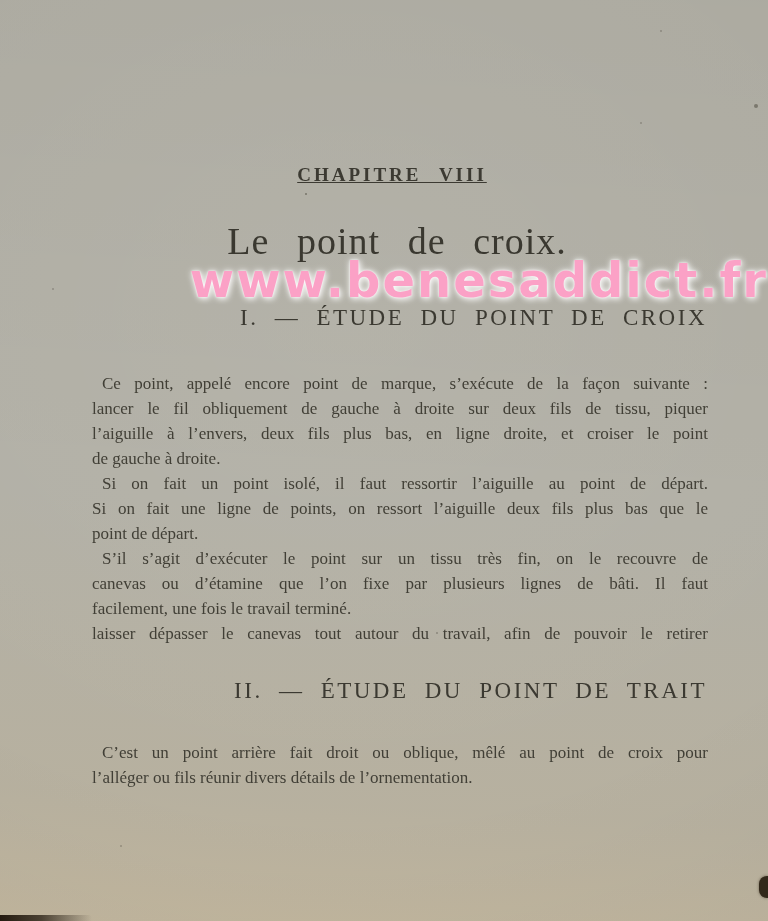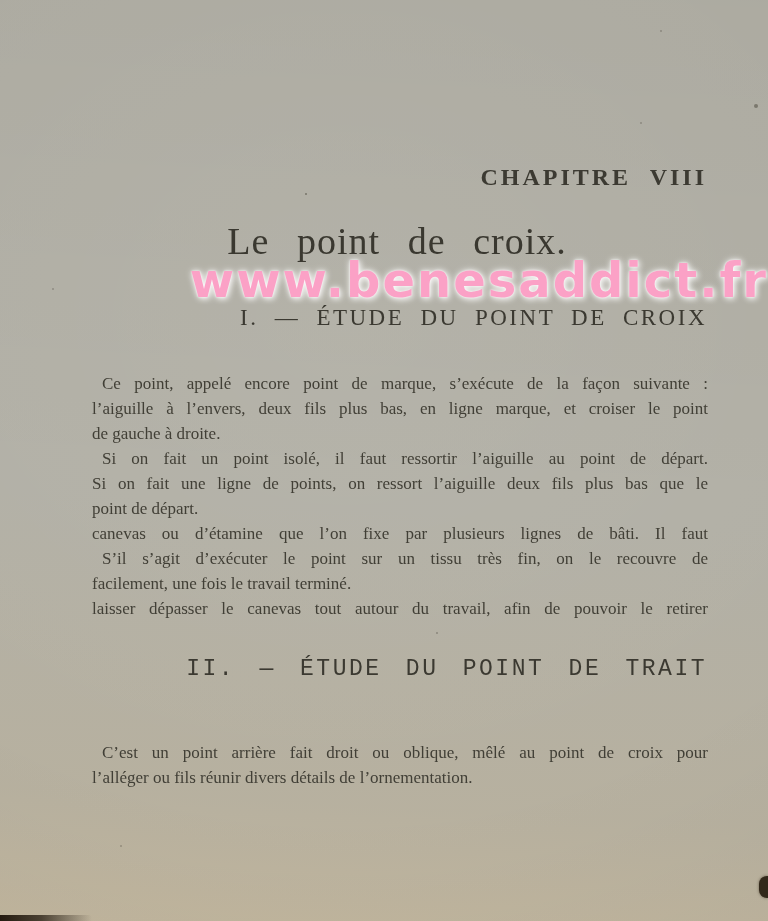--- a/index.html
+++ b/index.html
@@ -12,24 +12,25 @@
     background-image:
       radial-gradient(140% 95% at 45% 35%, rgba(255,255,255,0.05) 0%, rgba(0,0,0,0.00) 55%, rgba(0,0,0,0.045) 100%),
       linear-gradient(183deg, rgba(0,0,0,0.03) 0%, rgba(0,0,0,0.00) 55%, rgba(196,178,142,0.28) 86%, rgba(205,186,150,0.55) 100%);
     font-family:"Liberation Serif","DejaVu Serif",serif;
     color:#403e36;
   }
 
   
   .chapter {
     position:absolute; top:164px; left:77px; width:630px;
-    text-align:right;
-    font-size:24px; font-weight:bold;
+    text-align:center;
+    font-size:19px; font-weight:bold;
     letter-spacing:3px; word-spacing:10px;
     color:#3c3a32;
+    text-decoration:underline;
   }
   .booktitle {
     position:absolute; top:219px; left:77px; width:640px;
     text-align:center;
     font-size:38px; font-weight:normal;
     letter-spacing:1px; word-spacing:0.45em;
     color:#3a3830;
   }
   .watermark {
     position:absolute; top:252px; left:0; width:768px;
@@ -46,21 +47,21 @@
     white-space:nowrap;
   }
   .section-heading {
     position:absolute; left:77px; width:630px;
     text-align:right;
     font-size:23px; font-weight:normal;
     letter-spacing:2.5px; word-spacing:8px;
     color:#3b3931;
   }
   .section-heading.h1 { top:305px; }
-  .section-heading.h2 { top:656px;font-family:Liberation Mono, monospace; }
+  .section-heading.h2 { top:678px; }
 
   
   .bodytext {
     position:absolute; left:77px; width:616px;
     font-size:17px; line-height:25px;
     color:#413f36;
     margin-left:15px;
   }
   .bodytext.b1 { top:371px; }
   .bodytext.b2 { top:740px; }
@@ -102,31 +103,32 @@
 
   <div class="booktitle">Le point de croix.</div>
 
   <div class="watermark">www.benesaddict.fr</div>
 
   <div class="section-heading h1">I. — ÉTUDE DU POINT DE CROIX</div>
 
   <div class="bodytext b1">
     <div class="para">
         <div class="pline first">Ce point, appelé encore point de marque, s’exécute de la façon suivante :</div>
-        <div class="pline">l’aiguille à l’envers, deux fils plus bas, en ligne marque, et croiser le point</div>
+        <div class="pline">lancer le fil obliquement de gauche à droite sur deux fils de tissu, piquer</div>
+        <div class="pline">l’aiguille à l’envers, deux fils plus bas, en ligne droite, et croiser le point</div>
         <div class="pline last">de gauche à droite.</div>
       </div>
     <div class="para">
         <div class="pline first">Si on fait un point isolé, il faut ressortir l’aiguille au point de départ.</div>
         <div class="pline">Si on fait une ligne de points, on ressort l’aiguille deux fils plus bas que le</div>
         <div class="pline last">point de départ.</div>
       </div>
     <div class="para">
+        <div class="pline first">S’il s’agit d’exécuter le point sur un tissu très fin, on le recouvre de</div>
         <div class="pline">canevas ou d’étamine que l’on fixe par plusieurs lignes de bâti. Il faut</div>
-        <div class="pline first">S’il s’agit d’exécuter le point sur un tissu très fin, on le recouvre de</div>
         <div class="pline last">facilement, une fois le travail terminé.</div>
         <div class="pline">laisser dépasser le canevas tout autour du travail, afin de pouvoir le retirer</div>
       </div>
   </div>
 
   <div class="section-heading h2">II. — ÉTUDE DU POINT DE TRAIT</div>
 
   <div class="bodytext b2">
     <div class="para">
         <div class="pline first">C’est un point arrière fait droit ou oblique, mêlé au point de croix pour</div>

